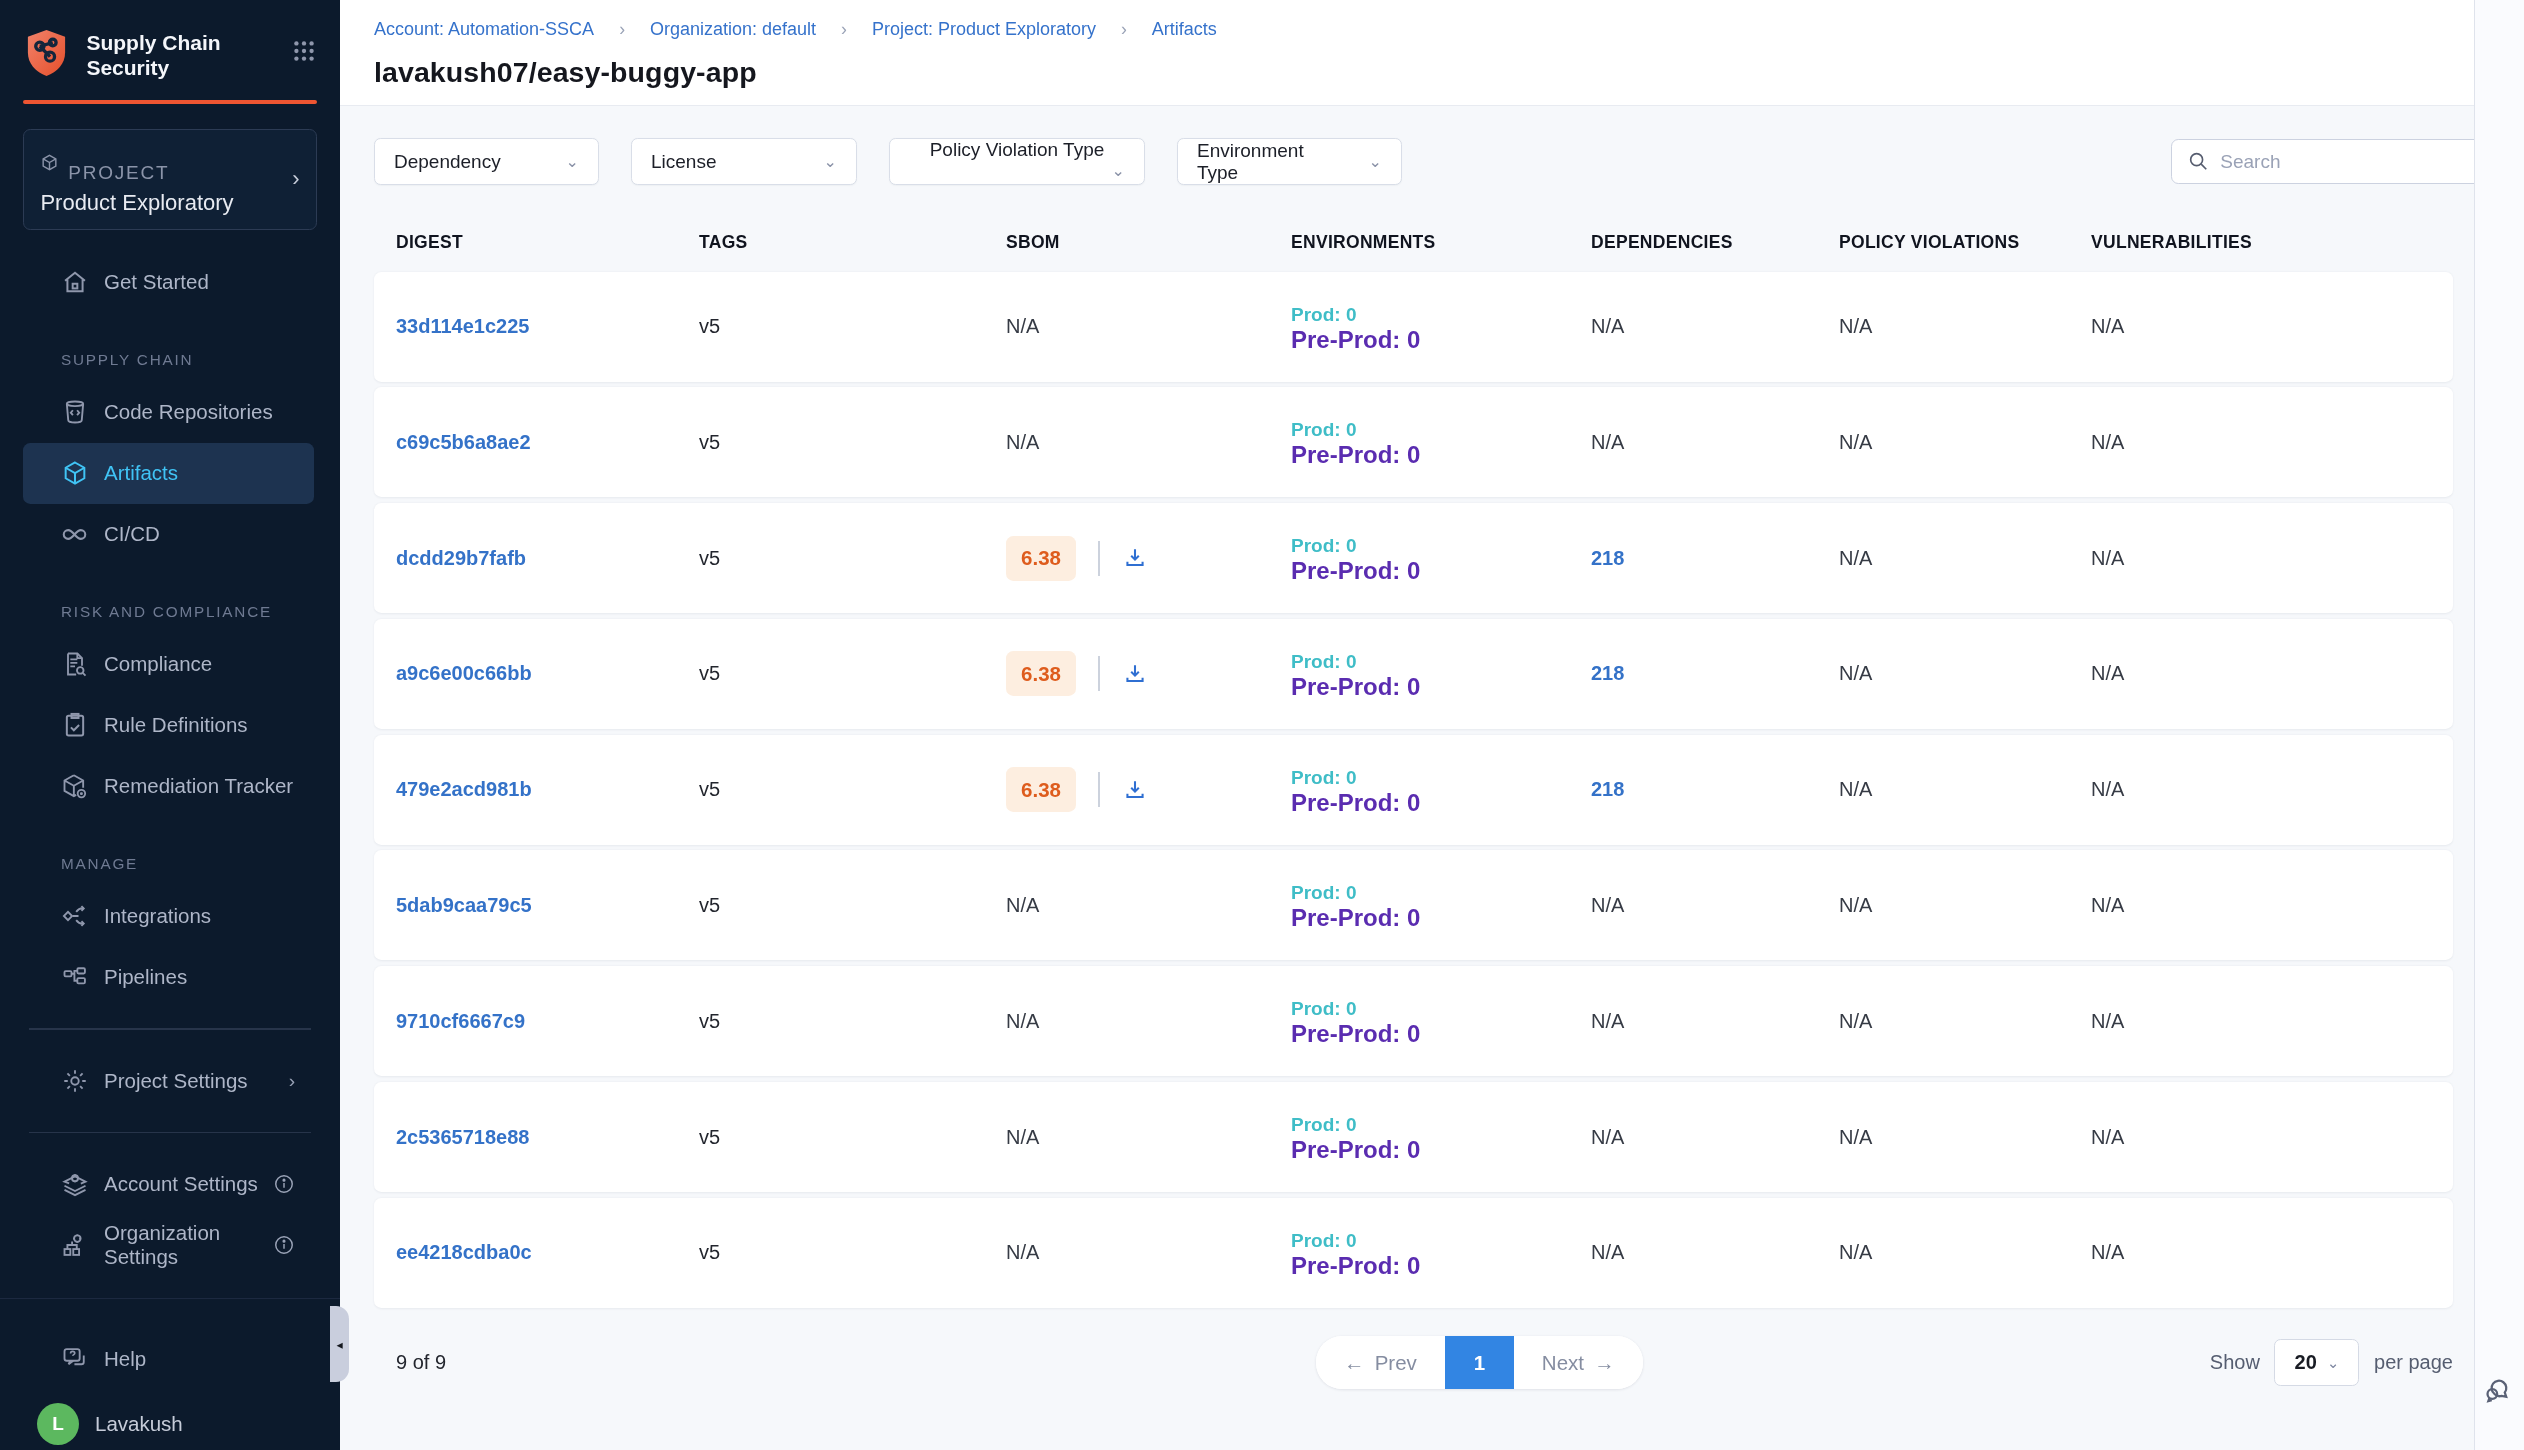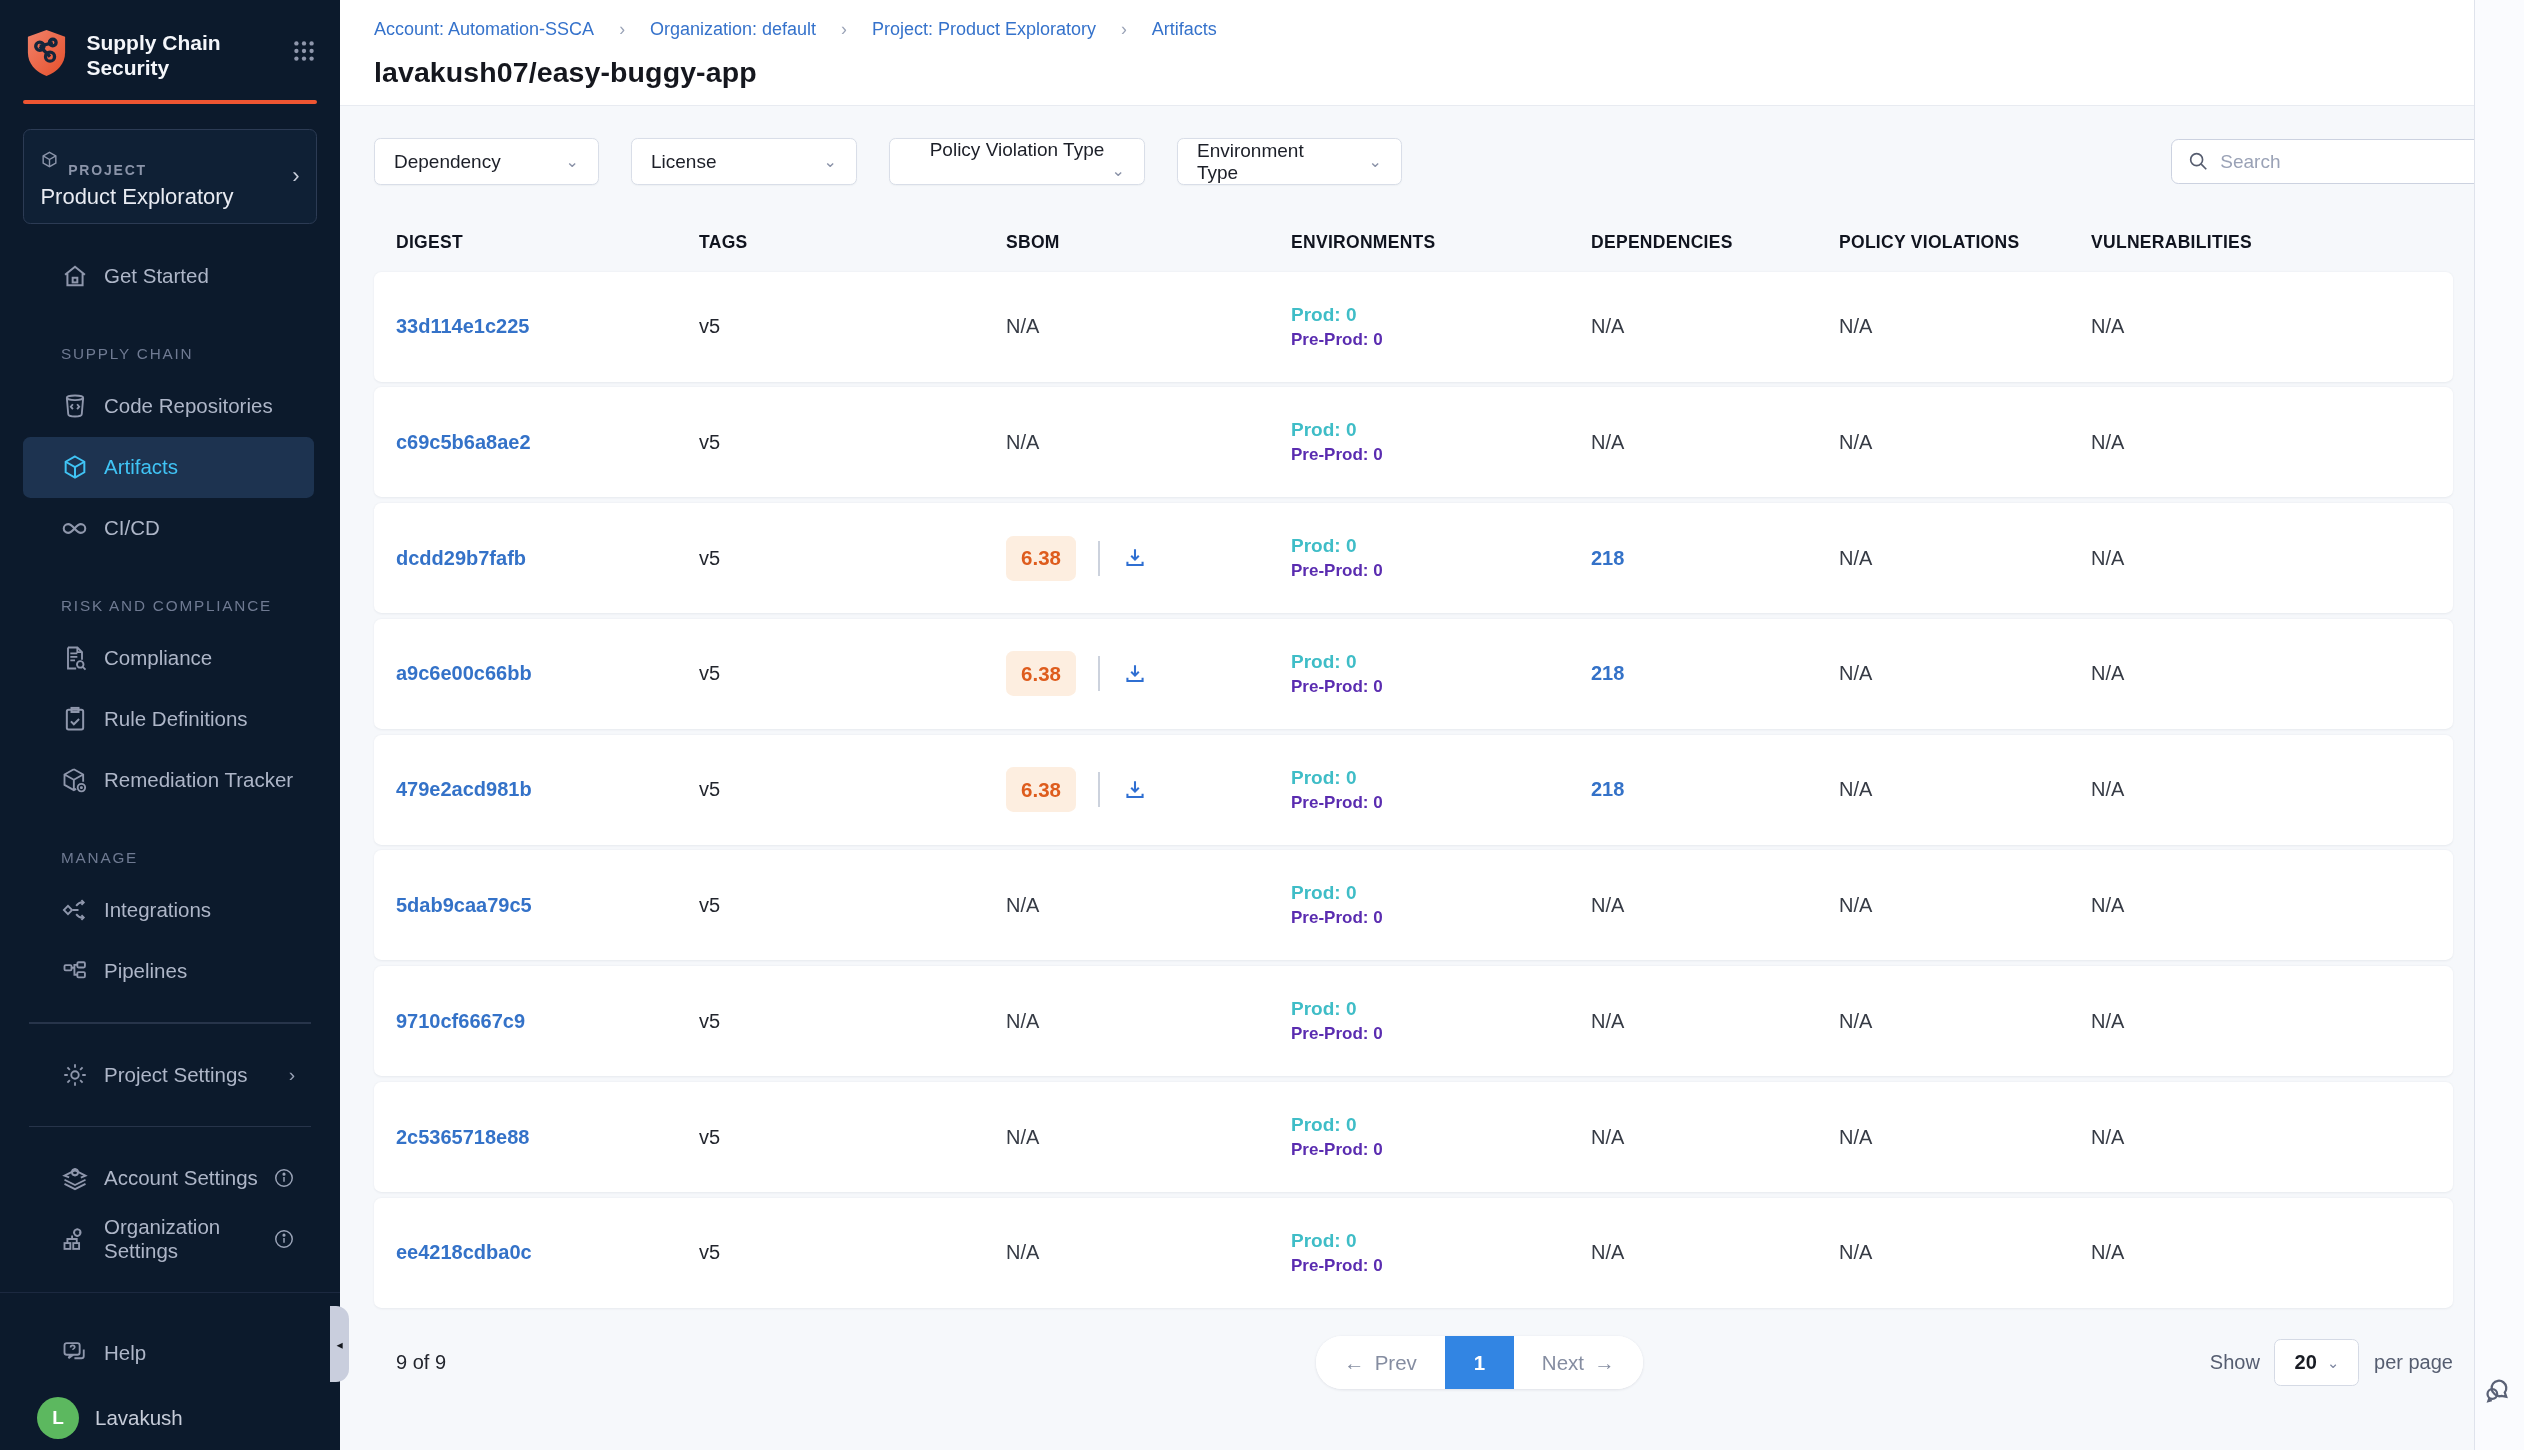--- a/index.html
+++ b/index.html
@@ -11,21 +11,21 @@
   .side-top { padding:28px 23.4px 0 23.4px; }
   .logo-row { display:flex; align-items:flex-start; }
   .logo-shield { width:47px; height:51px; flex:0 0 47px; margin-right:16px; }
   .logo-title { font-size:21px; font-weight:bold; color:#f4f6fa; line-height:25.6px; padding-top:1.5px; }
   .grid-icon { margin-left:auto; margin-top:10.2px; color:#8f97ac; }
   .brand-bar { height:4.4px; background:#ee5532; border-radius:2.2px; margin-top:19px; }
 
   .project-card { margin:25px 23.4px 0 23.4px; background:#0f2035; border:1.5px solid #2c3b54; border-radius:7.3px; padding:13px 16px; display:flex; align-items:center; cursor:pointer; }
   .project-meta { flex:1; }
   .project-label-row { display:flex; align-items:center; color:#8b94a9; }
-  .project-label { font-size:14px; font-weight:bold; letter-spacing:1.8px; margin-left:8.8px;margin-top:19px; }
+  .project-label { font-size:19px; font-weight:normal; letter-spacing:1.8px; margin-left:8.8px;margin-top:19px; }
   .project-name { font-size:22px; color:#e8ebf2; margin-top:5.8px; }
   .project-chevron { color:#c6ccd9; font-size:22px; }
 
   .nav { flex:1; padding:22px 0 0 0; }
   .nav-item { display:flex; align-items:center; height:61px; padding-left:37px; margin:0 26px 0 23.4px; border-radius:7.3px; font-size:20.5px; cursor:pointer; color:#aeb6c8; }
   .nav-item .nicon { width:29px; height:29px; margin-right:14.6px; display:flex; align-items:center; justify-content:center; color:#8f97ac; flex:0 0 29px; }
   .nav-item.active { background:#1d3350; color:#40c4f5; }
   .nav-item.active .nicon { color:#40c4f5; }
   .nav-item .right-glyph { margin-left:auto; margin-right:19px; color:#9aa3b7; font-size:19px; display:flex; align-items:center; }
   .section-label { font-size:15.3px; letter-spacing:1.8px; color:#6f7a92; padding-left:61px; margin-top:38px; margin-bottom:13px; }
@@ -55,21 +55,21 @@
   .searchbox input::placeholder { color:#9aa2b6; }
   .search-glyph { color:#555c6e; flex:0 0 22px; }
 
   .table-wrap { margin-top:29px; width:2079px; }
   .thead { display:grid; grid-template-columns:303px 307px 285px 300px 248px 252px 1fr; padding:17.5px 0 19px 22px; font-size:17.5px; font-weight:bold; color:#10141f; letter-spacing:0.3px; }
   .trow { display:grid; grid-template-columns:303px 307px 285px 300px 248px 252px 1fr; align-items:center; background:#fff; border-radius:7.3px; height:110px; margin-bottom:5.8px; padding-left:22px; box-shadow:0 0.7px 2.2px rgba(35,45,65,.07); }
   .cell { font-size:20px; color:#23262e; }
   .digest a { color:#3472c8; font-weight:bold; text-decoration:none; cursor:pointer; }
   .na { color:#363b45; }
   .env-line1 { color:#3fbdc7; font-weight:bold; font-size:19px; line-height:25px; }
-  .env-line2 { color:#5a2cb0; font-weight:bold; font-size:17px; line-height:25px; }
+  .env-line2 { color:#5a2cb0; font-weight:bold; font-size:24px; line-height:25px; }
   .dep-link { color:#3472c8; font-weight:bold; cursor:pointer; }
   .sbom-cell { display:flex; align-items:center; }
   .score-badge { min-width:70px; height:45px; background:#fdeee0; border-radius:7.3px; color:#de5c1d; font-weight:bold; font-size:20.5px; display:flex; align-items:center; justify-content:center; padding:0 10.2px; }
   .sbom-vr { width:1.5px; height:35px; background:#ccd2dd; margin:0 22px; }
   .dl-btn { color:#2f6fd2; cursor:pointer; display:flex; align-items:center; }
 
   .table-footer { width:2079px; display:flex; align-items:center; margin-top:28px; position:relative; height:54px; }
   .rowcount { font-size:20px; color:#23262e; padding-left:22px; }
   .pager { position:absolute; left:942px; height:53px; background:#fff; border-radius:26px; box-shadow:0 0.7px 2.9px rgba(35,45,65,.12); display:flex; align-items:center; overflow:hidden; }
   .pager .pg-btn { font-size:20.5px; color:#858da1; padding:0 28px; height:53px; display:flex; align-items:center; gap:10.2px; cursor:pointer; background:#fff; border:none; font-family:inherit; }

